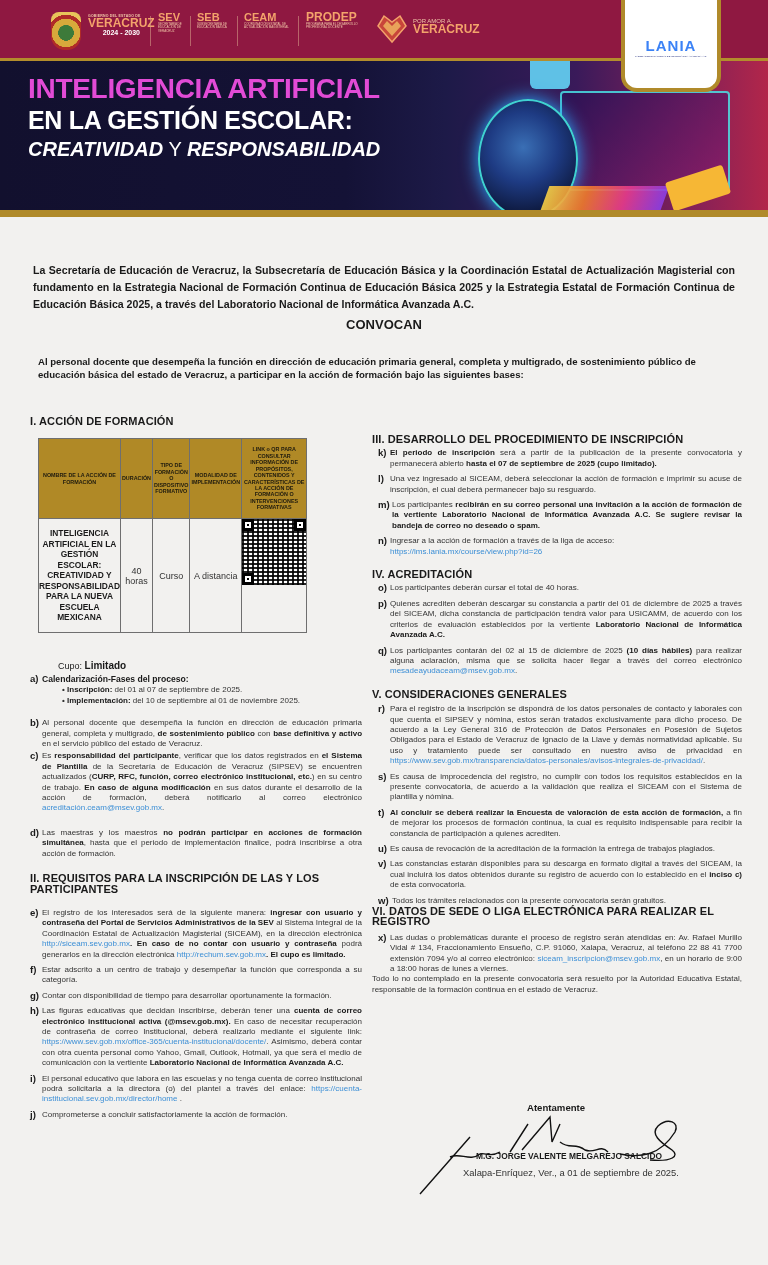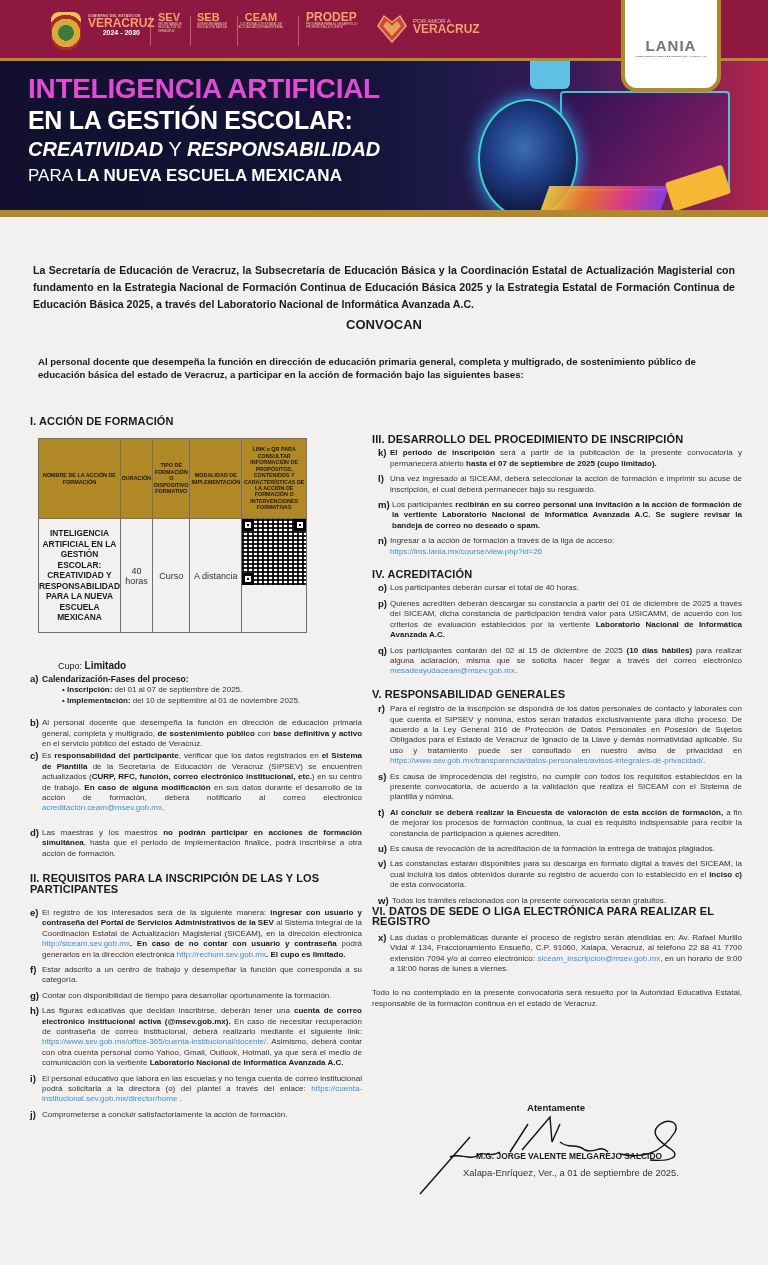--- a/index.html
+++ b/index.html
@@ -40,21 +40,21 @@
   .screen { position: absolute; left: 560px; top: 30px; width: 170px; height: 100px; border: 2px solid #49e0e5; border-radius: 4px;
             background: linear-gradient(135deg, #2a1254, #8a1e6a); opacity: .85; }
   .lamp { position: absolute; left: 530px; top: 0; width: 40px; height: 28px; background: #5fc1e6; border-radius: 0 0 6px 6px; }
   .keyboard { position: absolute; left: 545px; top: 125px; width: 120px; height: 24px;
               background: linear-gradient(90deg, #f7d045, #f37b2c, #e93c8b, #8b3fe6); transform: skewX(-20deg); opacity: .9; }
   .book { position: absolute; left: 668px; top: 112px; width: 60px; height: 30px; background: #f6b735; transform: rotate(-18deg); border-radius: 3px; }
 
   
   .lania { position: absolute; left: 621px; top: -4px; width: 100px; height: 96px; background: #fff; border: 4px solid #b08a2a;
            border-top: none; border-radius: 0 0 16px 16px; display: flex; flex-direction: column; align-items: center; justify-content: center; z-index: 5; }
-  .lania-word { font-size: 15px; font-weight: bold; color: #737373; letter-spacing: 1px; margin-top: 10px; }
+  .lania-word { font-size: 15px; font-weight: bold; color: #3b82f6; letter-spacing: 1px; margin-top: 10px; }
   .lania-sub { font-size: 2.5px; color: #1f2a7a; margin-top: 1px; }
 
   
   .intro { position: absolute; left: 33px; top: 262px; width: 702px; font-size: 10.6px; font-weight: bold; line-height: 17px; text-align: justify; }
   .convocan { position: absolute; left: 0; width: 768px; top: 317px; text-align: center; font-size: 13px; font-weight: bold; }
   .invite { position: absolute; left: 38px; top: 355px; width: 700px; font-size: 9.6px; font-weight: bold; line-height: 13px; }
 
   .col { position: absolute; font-size: 8px; line-height: 10.4px; color: #333; }
   .col-left { left: 30px; width: 332px; }
   .col-right { left: 372px; width: 370px; }
@@ -104,21 +104,21 @@
 <div class="logo" style="left:158px;">
   <span class="acr">SEV</span>
   <span class="acr-sub" style="max-width:30px">SECRETARÍA DE EDUCACIÓN DE VERACRUZ</span>
 </div>
 <div class="logo-sep" style="left:190px"></div>
 <div class="logo" style="left:197px;">
   <span class="acr">SEB</span>
   <span class="acr-sub" style="max-width:38px">SUBSECRETARÍA DE EDUCACIÓN BÁSICA</span>
 </div>
 <div class="logo-sep" style="left:237px"></div>
-<div class="logo" style="left:236px;text-align:center;">
+<div class="logo" style="left:244px;">
   <span class="acr">CEAM</span>
   <span class="acr-sub" style="max-width:50px">COORDINACIÓN ESTATAL DE ACTUALIZACIÓN MAGISTERIAL</span>
 </div>
 <div class="logo-sep" style="left:298px"></div>
 <div class="logo" style="left:306px;">
   <span class="acr" style="font-size:12px">PRODEP</span>
   <span class="acr-sub" style="max-width:54px">PROGRAMA PARA EL DESARROLLO PROFESIONAL DOCENTE</span>
 </div>
 <svg class="heart" viewBox="0 0 32 32">
   <path d="M16 30 L2 14 L8 4 L16 10 L24 4 L30 14 Z" fill="#c8453a" stroke="#f3a36b" stroke-width="1.5"></path>
@@ -132,21 +132,20 @@
 <div class="hero">
   <div class="lamp"></div>
   <div class="screen"></div>
   <div class="globe"></div>
   <div class="keyboard"></div>
   <div class="book"></div>
   <div class="hero-title">
     <div class="ht1">INTELIGENCIA ARTIFICIAL</div>
     <div class="ht2">EN LA GESTIÓN ESCOLAR:</div>
     <div class="ht3"><span>CREATIVIDAD</span><span class="plain"> Y </span><span>RESPONSABILIDAD</span></div>
-    <div class="ht4"><span>PARA </span><b>LA NUEVA ESCUELA MEXICANA</b></div>
   </div>
 </div>
 <div class="hero-gold"></div>
 <div class="lania">
   <div class="lania-word">LANIA</div>
   <div class="lania-sub">LABORATORIO NACIONAL DE INFORMÁTICA AVANZADA A.C.</div>
 </div>
 
 <p class="intro">La Secretaría de Educación de Veracruz, la Subsecretaría de Educación Básica y la Coordinación Estatal de Actualización Magisterial con fundamento en la Estrategia Nacional de Formación Continua de Educación Básica 2025 y la Estrategia Estatal de Formación Continua de Educación Básica 2025, a través del Laboratorio Nacional de Informática Avanzada A.C.</p>
 <div class="convocan">CONVOCAN</div>
@@ -261,21 +260,21 @@
   </div>
   <div class="item" style="margin-top:5px;padding-left:6px">
     <span class="letter">p)</span>
     <div class="txt"><span>Quienes acrediten deberán descargar su constancia a partir del 01 de diciembre de 2025 a través del SICEAM, dicha constancia de participación tendrá valor para USICAMM, de acuerdo con los criterios de evaluación establecidos por la vertiente </span><b>Laboratorio Nacional de Informática Avanzada A.C.</b></div>
   </div>
   <div class="item" style="margin-top:5px;padding-left:6px">
     <span class="letter">q)</span>
     <div class="txt"><span>Los participantes contarán del 02 al 15 de diciembre de 2025 </span><b>(10 días hábiles)</b><span> para realizar alguna aclaración, misma que se solicita hacer llegar  a través del correo electrónico </span><span class="link">mesadeayudaceam@msev.gob.mx</span><span>.</span></div>
   </div>
 
-  <div class="sec-title" style="margin-top:12px">V.  RESPONSABILIDAD GENERALES</div>
+  <div class="sec-title" style="margin-top:12px">V.  CONSIDERACIONES GENERALES</div>
   <div class="item" style="margin-top:5px;padding-left:6px">
     <span class="letter">r)</span>
     <div class="txt"><span>Para el registro de la inscripción se dispondrá de los datos personales de contacto y laborales con que cuenta el SIPSEV y nómina, estos serán tratados exclusivamente para dicho proceso. De acuerdo a la Ley General 316 de Protección de Datos Personales en Posesión de Sujetos Obligados para el Estado de Veracruz de Ignacio de la Llave y demás normatividad aplicable. Su uso y tratamiento puede ser consultado en nuestro aviso de privacidad en </span><span class="link">https://www.sev.gob.mx/transparencia/datos-personales/avisos-integrales-de-privacidad/</span><span>.</span></div>
   </div>
   <div class="item" style="margin-top:5px;padding-left:6px">
     <span class="letter">s)</span>
     <div class="txt">Es causa de improcedencia del registro, no cumplir con todos los requisitos establecidos en la presente convocatoria, de acuerdo a la validación que realiza el SICEAM con el Sistema de plantilla y nómina.</div>
   </div>
   <div class="item" style="margin-top:5px;padding-left:6px">
     <span class="letter">t)</span>
@@ -292,21 +291,21 @@
   <div class="item" style="margin-top:5px;padding-left:6px">
     <span class="letter" style="width:14px">w)</span>
     <div class="txt">Todos los trámites relacionados con la presente convocatoria serán gratuitos.</div>
   </div>
 
   <div class="sec-title" style="">VI. DATOS DE SEDE O LIGA ELECTRÓNICA PARA REALIZAR EL REGISTRO</div>
   <div class="item" style="margin-top:6px;padding-left:6px">
     <span class="letter">x)</span>
     <div class="txt"><span>Las dudas o problemáticas durante el proceso de registro serán atendidas en: Av. Rafael Murillo Vidal # 134, Fraccionamiento Ensueño, C.P. 91060, Xalapa, Veracruz, al teléfono 22 88 41 7700 extensión 7094 y/o al correo electrónico: </span><span class="link">siceam_inscripcion@msev.gob.mx</span><span>, en un horario de 9:00 a 18:00 horas de lunes a viernes.</span></div>
   </div>
-  <p style="margin-top:14px;text-align:justify">Todo lo no contemplado en la presente convocatoria será resuelto por la Autoridad Educativa Estatal, responsable de la formación continua en el estado de Veracruz.</p>
+  <p style="margin-top:0;text-align:justify">Todo lo no contemplado en la presente convocatoria será resuelto por la Autoridad Educativa Estatal, responsable de la formación continua en el estado de Veracruz.</p>
 </div>
 
 <div class="atent">Atentamente</div>
 <svg class="sig" viewBox="0 0 290 90">
   <path d="M10 82 L60 25 M40 45 C50 40 60 50 70 42 C75 40 80 46 90 40" stroke="#111" stroke-width="1.4" fill="none"></path>
   <path d="M100 40 L118 12 M112 38 L140 5 L142 30 L150 12 M150 30 C160 38 165 30 175 38 C185 42 190 32 198 40" stroke="#111" stroke-width="1.4" fill="none"></path>
   <path d="M210 42 C230 46 250 44 265 20 C270 10 258 5 248 14 C240 22 250 30 262 38 C270 44 262 50 240 48" stroke="#111" stroke-width="1.4" fill="none"></path>
 </svg>
 <div class="signer">M.G. JORGE VALENTE MELGAREJO SALCIDO</div>
 <div class="signer-role">

